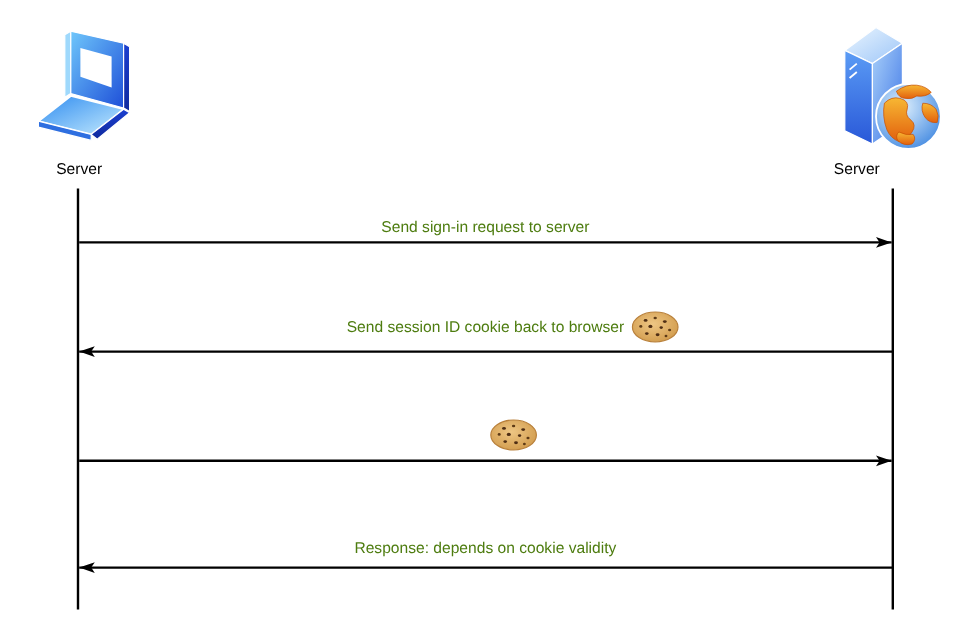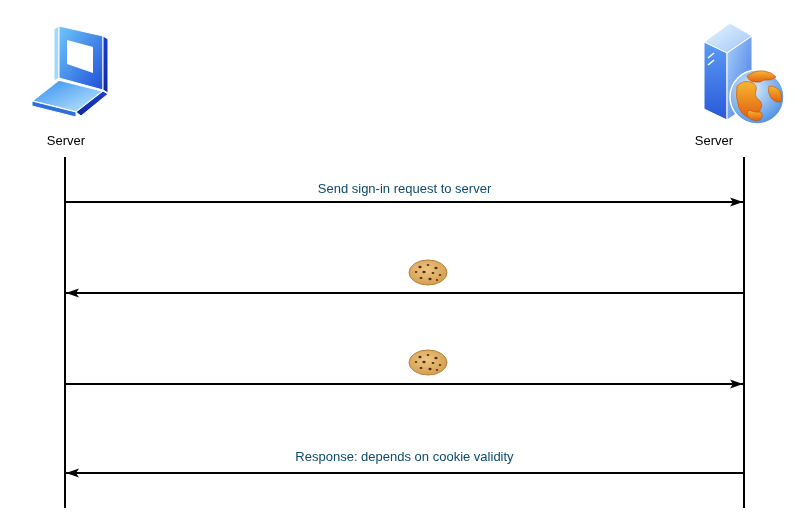--- a/index.html
+++ b/index.html
@@ -10,21 +10,21 @@
   .overlay{position:absolute;left:0;top:0;width:800px;height:531px;}
   .actor-label{
     position:absolute;top:133px;width:110px;text-align:center;
     font-size:13px;line-height:15px;color:#000;
   }
   .actor-label.browser{left:11px;}
   .actor-label.server{left:659px;}
   .msg{
     position:absolute;left:65px;width:679px;
     display:flex;justify-content:center;align-items:center;
-    font-size:13px;line-height:15px;color:#0c4a6e;white-space:nowrap;
+    font-size:13px;line-height:15px;color:#4d7c0f;white-space:nowrap;
   }
   .msg.m1{top:180px;height:16px;}
   .msg.m2{top:259px;height:27px;}
   .msg.m3{top:349px;height:27px;}
   .msg.m4{top:448px;height:16px;}
   .pill{display:inline-flex;align-items:center;gap:6px;margin-right:-46px;}
   .cookie{width:40px;height:27px;flex:0 0 auto;}
 </style>
 </head>
 <body>
@@ -106,20 +106,21 @@
 
   <div class="actor-label browser">Server</div>
   <div class="actor-label server">Server</div>
 
   <div class="msg m1">
     <span>Send sign-in request to server</span>
   </div>
 
   <div class="msg m2">
     <span class="pill">
+      <span>Send session ID cookie back to browser</span>
       <svg class="cookie" viewBox="0 0 40 27">
         <defs>
           <radialGradient id="cg1" cx="0.45" cy="0.4" r="0.7">
             <stop offset="0" stop-color="#eec684"></stop>
               <stop offset="1" stop-color="#cf9848"></stop>
           </radialGradient>
         </defs>
         <ellipse cx="20" cy="13.5" rx="19" ry="12.5" fill="url(#cg1)" stroke="#b9813c" stroke-width="1"></ellipse>
         <ellipse cx="12" cy="8" rx="1.6" ry="1.2" fill="#4f2e14"></ellipse>
         <ellipse cx="20" cy="6" rx="1.4" ry="1.1" fill="#5d3a16"></ellipse>

